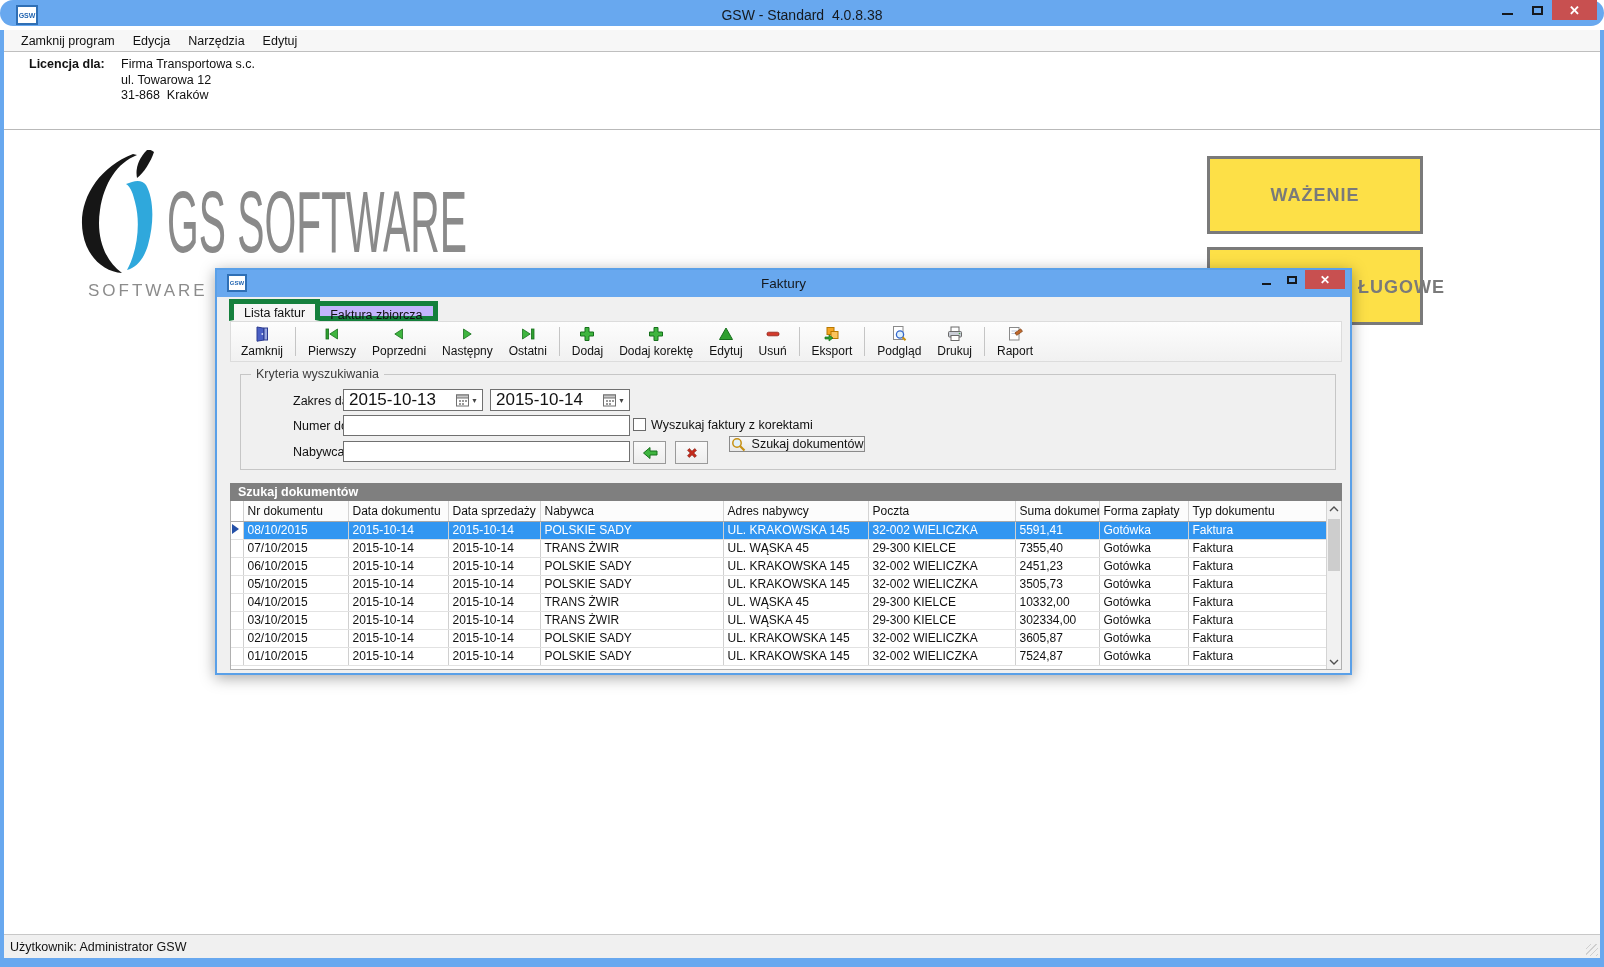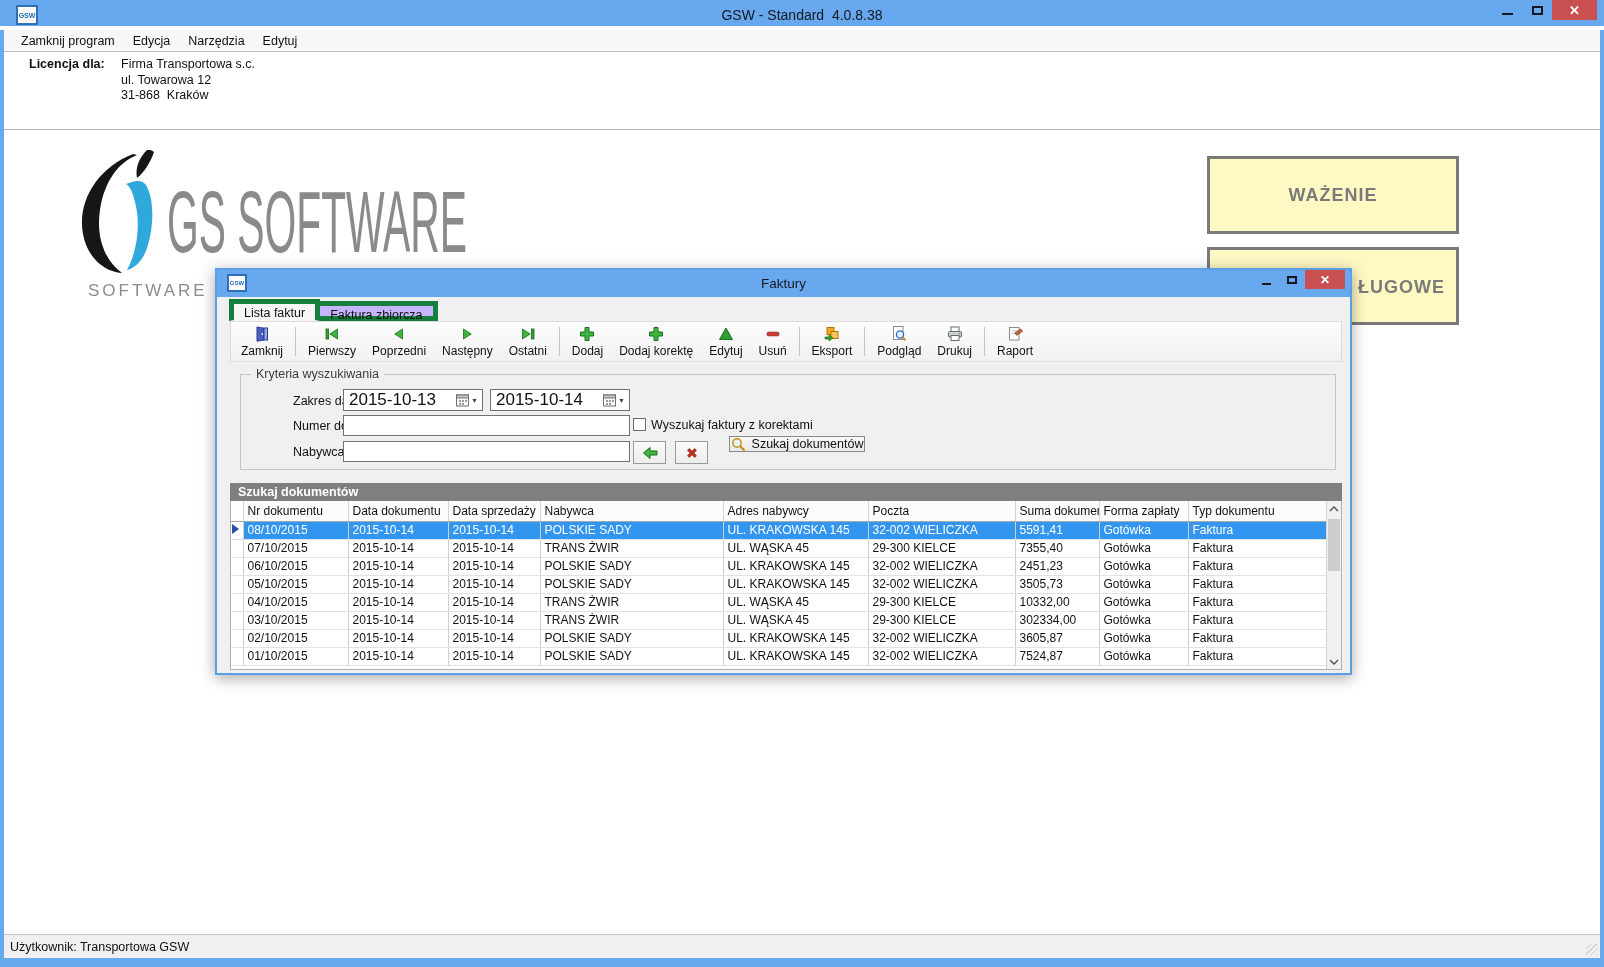--- a/index.html
+++ b/index.html
@@ -1,19 +1,19 @@
 <!DOCTYPE html>
 <html><head>
 <meta charset="utf-8">
 <style>
   html,body{margin:0;padding:0;background:#d8d8d8;}
   *{box-sizing:border-box;font-family:"Liberation Sans",sans-serif;}
   .app{position:relative;width:1604px;height:967px;background:#fff;overflow:hidden;}
   
-  .titlebar{position:absolute;left:0;top:0;width:1604px;height:26px;background:#68a8ef;}
+  .titlebar{position:absolute;left:0;top:0;width:1604px;height:26px;background:#68a8ef;border-radius:14px;}
   .app-icon{position:absolute;left:16px;top:5px;width:22px;height:20px;background:#fff;border:2px solid #2f6fb5;
     color:#1f63b0;font-size:7px;font-weight:bold;display:flex;align-items:center;justify-content:center;letter-spacing:0;}
   .app-title{position:absolute;left:0;right:0;top:0;height:30px;display:flex;align-items:center;justify-content:center;
     font-size:14px;color:#15191e;white-space:pre;}
   .win-controls{position:absolute;right:7px;top:0;display:flex;}
   .wc-btn{width:30px;height:20px;display:flex;align-items:center;justify-content:center;}
   .wc-min-glyph{width:11px;height:2px;background:#15191e;margin-top:8px;}
   .wc-max-glyph{width:11px;height:9px;border:2px solid #15191e;background:transparent;}
   .wc-close{width:45px;height:20px;background:#c85050;color:#fff;font-size:13px;font-weight:bold;
     display:flex;align-items:center;justify-content:center;}
@@ -24,21 +24,21 @@
   .menubar{position:absolute;left:4px;right:4px;top:30px;height:22px;background:#f7f7f7;border-bottom:1px solid #bfbfbf;
     display:flex;align-items:center;padding-left:8px;}
   .menu-item{padding:0 9px;font-size:12.5px;color:#111;}
   .license{position:absolute;left:4px;right:4px;top:53px;height:77px;background:#fff;border-bottom:1px solid #b9b9b9;}
   .lic-label{position:absolute;left:25px;top:4px;font-size:12.5px;font-weight:bold;color:#111;}
   .lic-lines{position:absolute;left:117px;top:4px;font-size:12.5px;color:#111;line-height:15.5px;white-space:pre;}
   
   .logo{position:absolute;left:75px;top:150px;width:400px;height:130px;z-index:1;}
   .logo-sub{position:absolute;left:88px;top:281px;font-size:17px;letter-spacing:3px;color:#8c8c8c;z-index:1;white-space:nowrap;}
   
-  .big-btn{position:absolute;left:1207px;width:252px;border:3px solid #7a7a7a;background:#fef9c3;color:#7a7a7a;
+  .big-btn{position:absolute;left:1207px;width:216px;border:3px solid #7a7a7a;background:#fde047;color:#7a7a7a;
     font-weight:bold;font-size:18px;letter-spacing:1px;z-index:1;}
   .bb1{top:156px;height:78px;display:flex;align-items:center;justify-content:center;}
   .bb2{top:247px;height:78px;}
   .bb2 span{position:absolute;left:148px;top:27px;}
   
   .statusbar{position:absolute;left:4px;right:4px;bottom:9px;height:24px;background:#f0f0f0;border-top:1px solid #c8c8c8;
     display:flex;align-items:center;padding-left:6px;font-size:12.5px;color:#111;z-index:30;}
   .grip{position:absolute;right:2px;bottom:2px;width:12px;height:12px;
     background:repeating-linear-gradient(135deg,transparent 0 3px,#b9b9b9 3px 4px);opacity:.6;}
   
@@ -466,19 +466,19 @@
         <div class="vs-arrow vs-down">
           <svg width="10" height="6" viewBox="0 0 10 6">
               <polyline points="1,1 5,5 9,1" fill="none" stroke="#505050" stroke-width="1.4"></polyline>
             </svg>
         </div>
       </div>
     </div>
   </div>
 
   <div class="statusbar">
-    <span>Użytkownik: Transportowa GSW</span>
+    <span>Użytkownik: Administrator GSW</span>
     <div class="grip"></div>
   </div>
   <div class="frame-left"></div>
   <div class="frame-right"></div>
   <div class="frame-bottom"></div>
 </div>
 
 </body></html>

